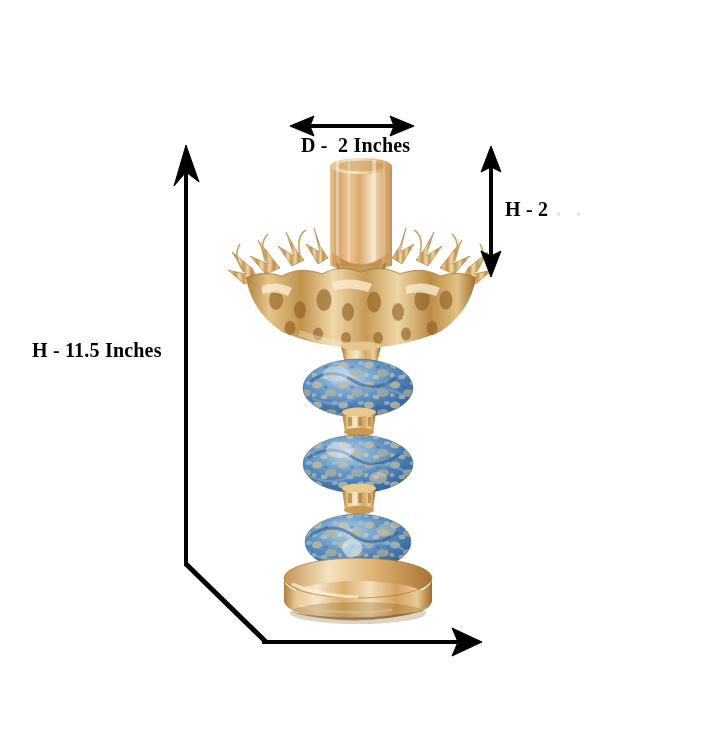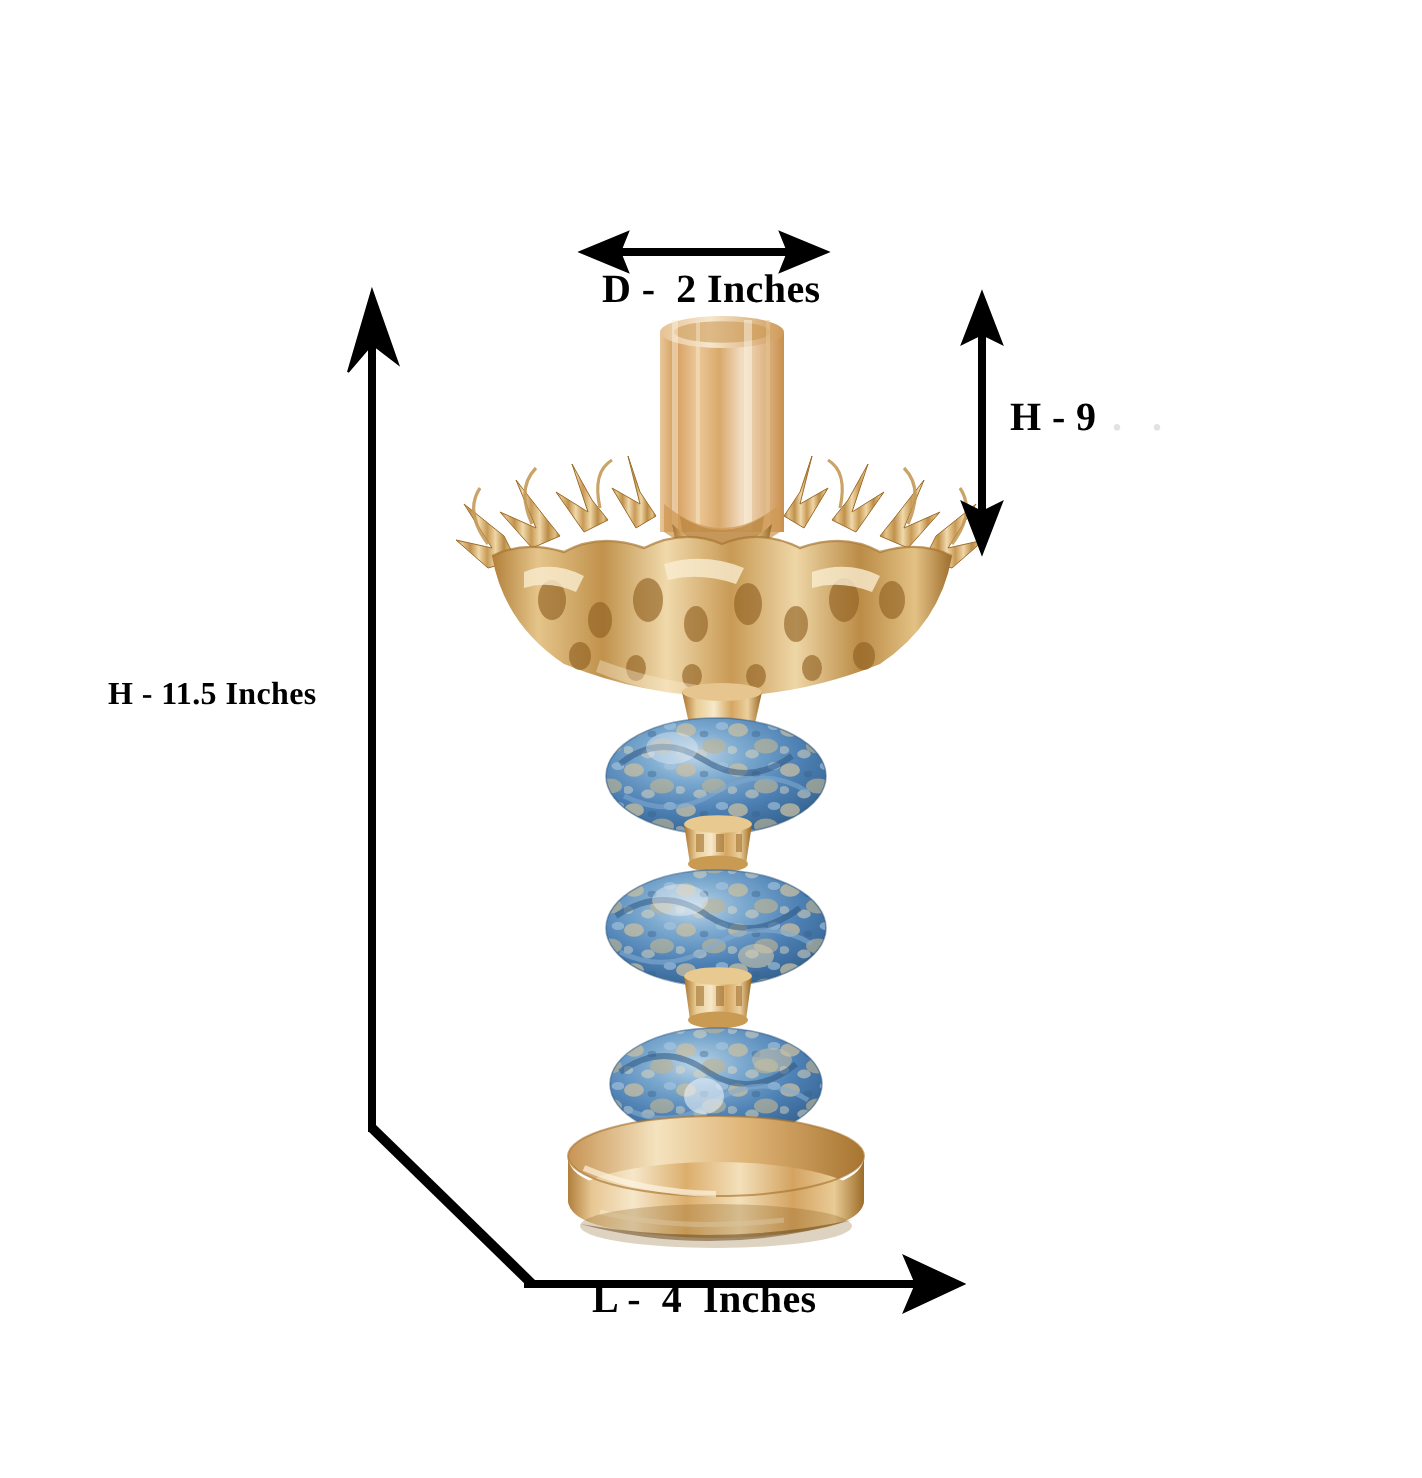--- a/index.html
+++ b/index.html
@@ -30,23 +30,23 @@
     top: 90px;
     font-size: 20px;
     margin-top: 44px;
   }
   #label-glass-height {
     left: 505px;
     top: 198px;
     font-size: 20px;
   }
   #label-total-height {
-    left: 54px;
+    left: 32px;
     top: 339px;
-    font-size: 16px;
+    font-size: 20px;
   }
   #label-width {
     left: 93px;
     top: 589px;
     font-size: 20px;
   }
   #label-length {
     left: 296px;
     top: 639px;
     font-size: 20px;
@@ -331,22 +331,21 @@
     </g>
 
     <g stroke="#000000" fill="#000000">
       <line x1="262" y1="642" x2="470" y2="642" stroke-width="4"></line>
       <path d="M482 642 L452 628 L458 642 L452 656 Z"></path>
     </g>
   </svg>
 
   <div class="label" id="label-depth">D -  2 Inches</div>
 
-  <div class="label" id="label-glass-height">H - 9</div>
+  <div class="label" id="label-glass-height">H - 2</div>
 
   <div class="faded-remnant" id="faded-glass-unit">.   .</div>
 
   <div class="label" id="label-total-height">H - 11.5 Inches</div>
 
 
-  <div class="label" id="label-length">L -  4  Inches</div>
 
 </div>
 
 </body></html>

